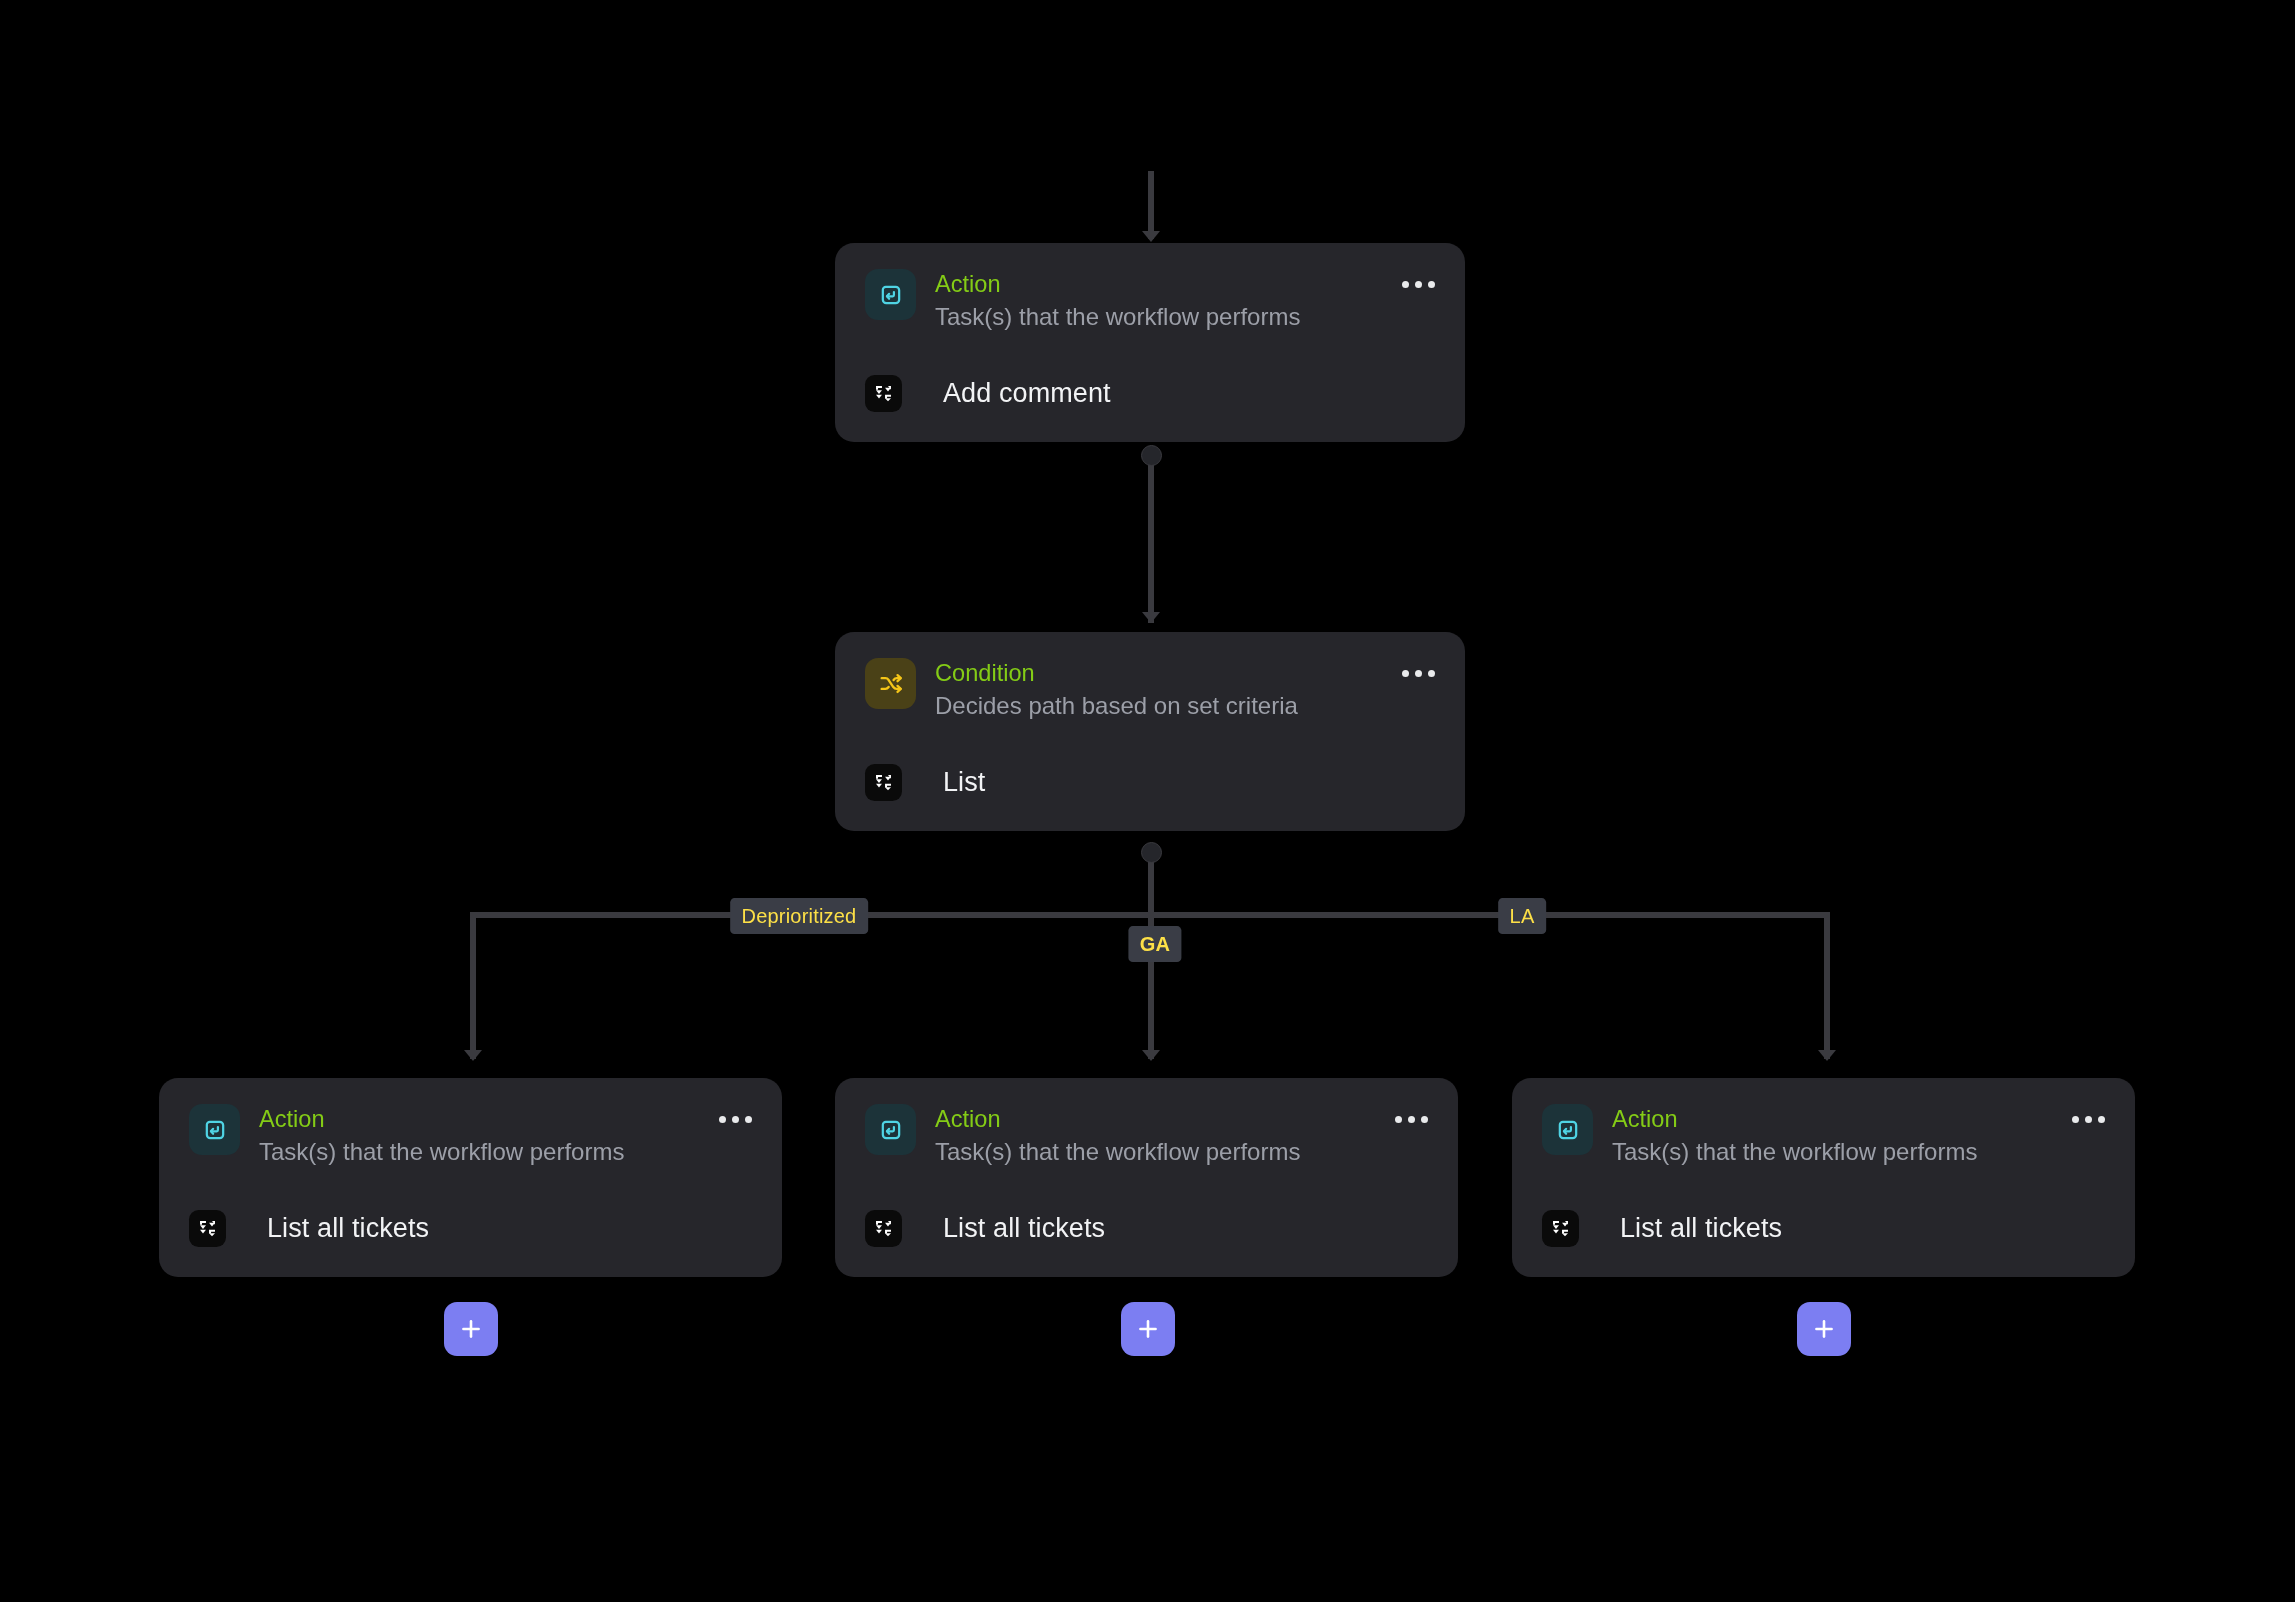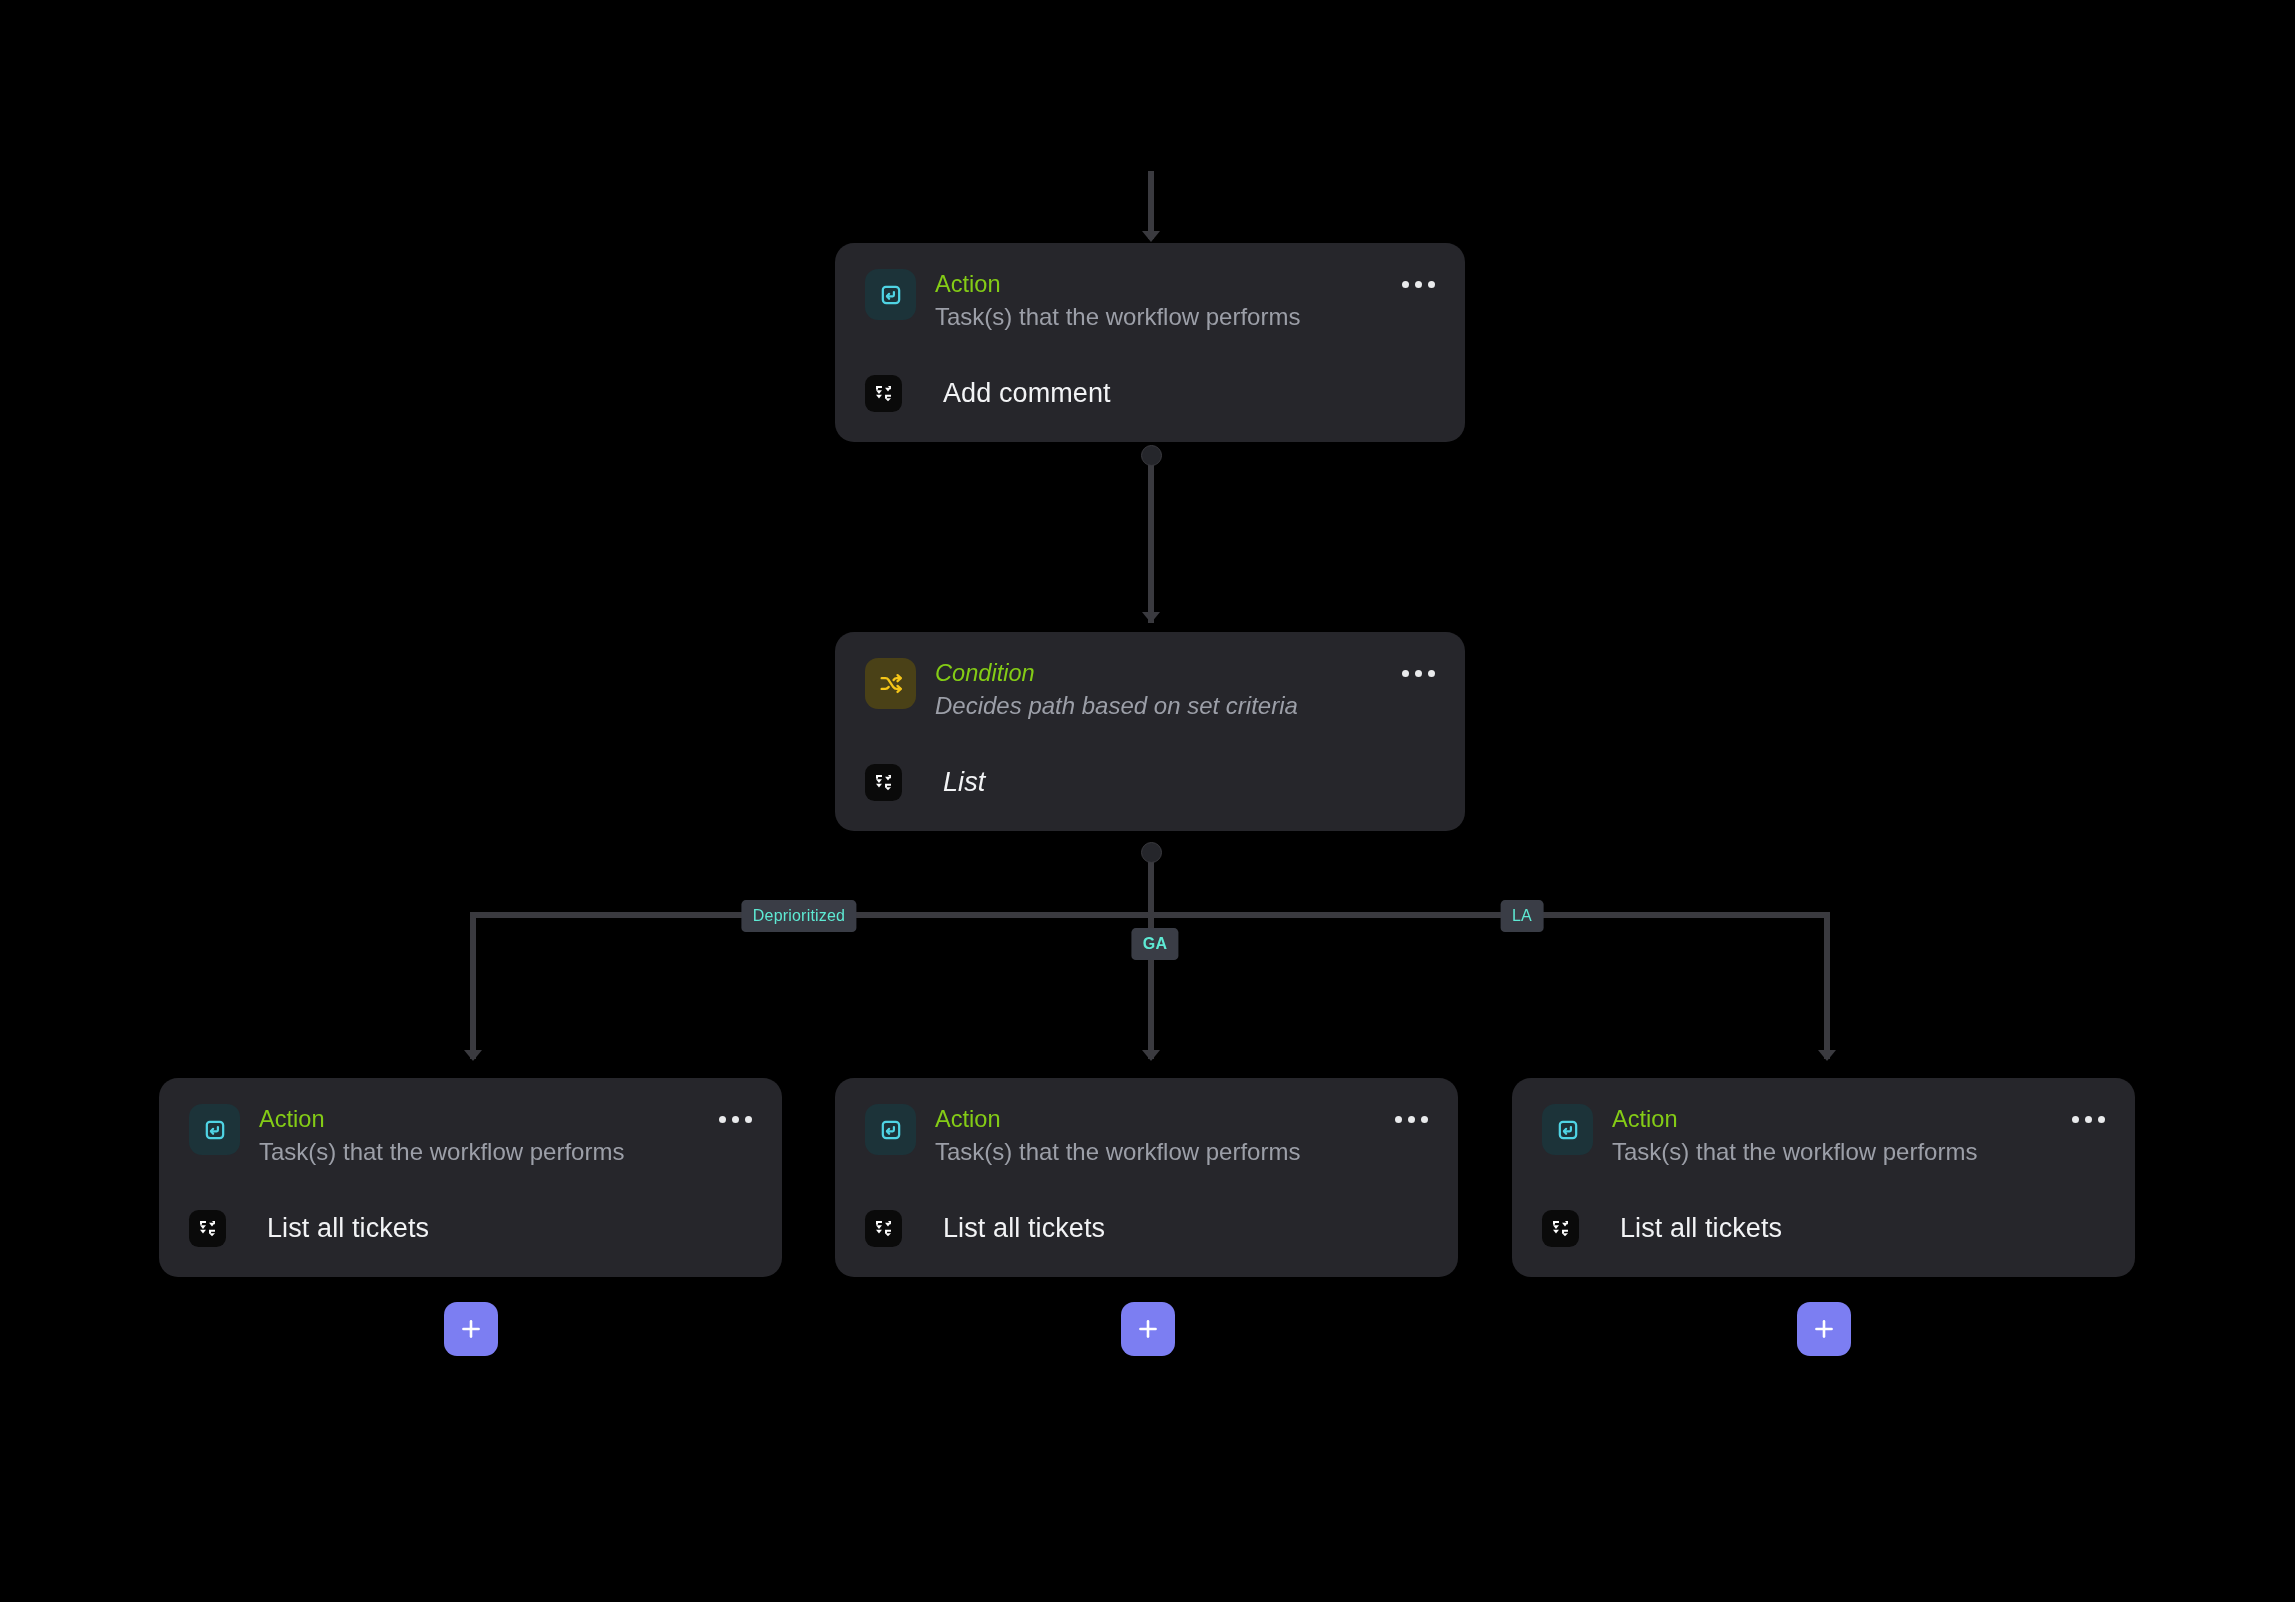--- a/index.html
+++ b/index.html
@@ -23,22 +23,22 @@
     border-top:11.4px solid #3a3a3f;
   }
   .port {
     position:absolute; width:21px; height:21px;
     border-radius:50%; background:#25262b; border:1.7px solid #3a3a3f;
   }
 
   .edge-label {
     position:absolute;
     background:#3a3d46;
-    color:#5eead4;
-    font-size:16px;
+    color:#fde047;
+    font-size:20px;
     line-height:1;
     padding:7.9px 11.4px;
     border-radius:4.4px;
     white-space:nowrap;
     transform:translate(-50%,-50%);
     letter-spacing:0.2px;
   }
 
   
   .node {
@@ -148,21 +148,21 @@
             <path d="M4.2 15.5h6.2v4.3H4.2z" opacity="0"></path>
             <path d="M13.6 13.3h6.2v2.1h-4.1v1.9h-2.1z"></path>
             <path d="M13.6 17.0h6.2L16.7 20.2z"></path>
           </g>
         </svg>
       </div>
       <div class="step-label">Add comment</div>
     </div>
   </div>
 
-  <div class="node" style="left:835px; top:632px; width:630px;font-style:italic;">
+  <div class="node" style="left:835px; top:632px; width:630px;">
     <div class="node-head">
       <div class="type-icon condition">
         <svg width="28" height="28" viewBox="0 0 24 24" fill="none" stroke="#f5c518" stroke-width="2" stroke-linecap="round" stroke-linejoin="round">
           <path d="M4 7h3.2c1.2 0 2.1.6 2.8 1.6l4 6c.7 1 1.6 1.6 2.8 1.6H20"></path>
           <path d="M4 16.2h3.2c1.2 0 2.1-.6 2.8-1.6"></path>
           <path d="M14.2 8.6c.7-1 1.6-1.6 2.8-1.6H20"></path>
           <path d="M17.6 4.4L20.4 7l-2.8 2.6"></path>
           <path d="M17.6 13.6l2.8 2.6-2.8 2.6"></path>
         </svg>
       </div>

